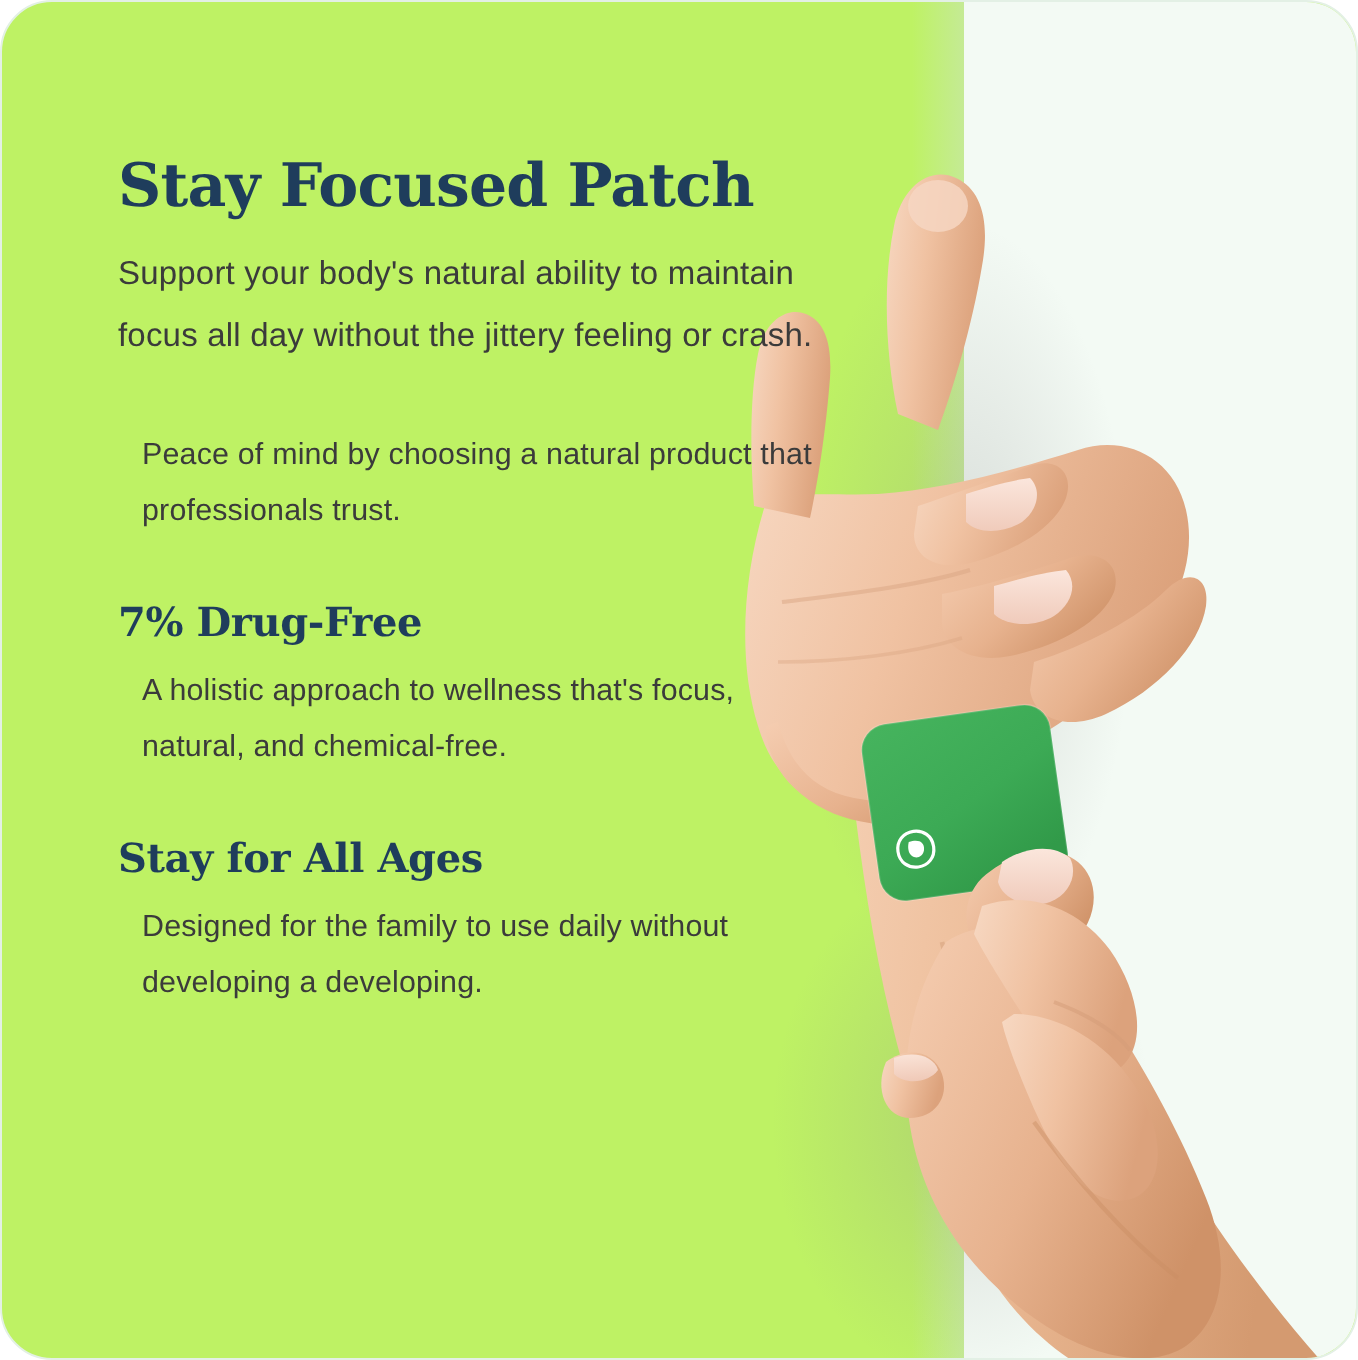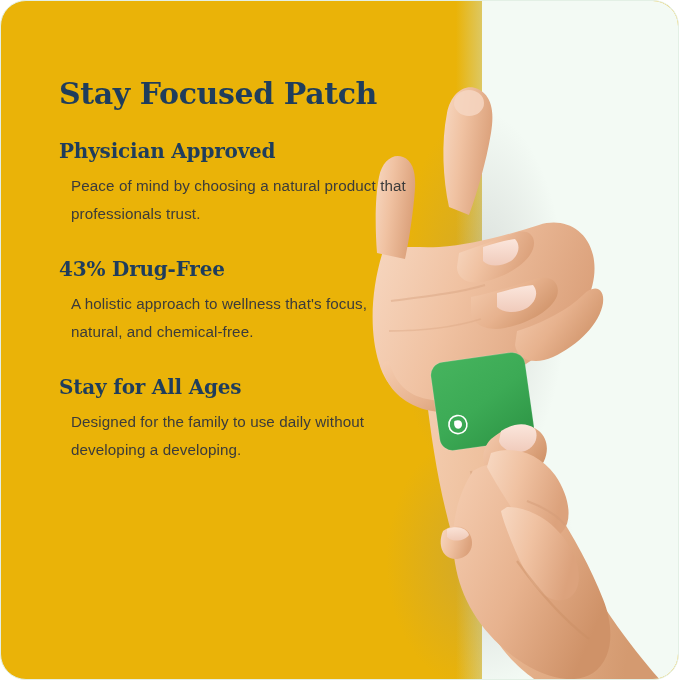--- a/index.html
+++ b/index.html
@@ -12,21 +12,21 @@
     -webkit-font-smoothing: antialiased;
   }
 
   #card {
     position: relative;
     width: 679px;
     height: 680px;
     box-sizing: border-box;
     border: 1px solid #e3f0e5;
     border-radius: 26px;
-    background: #eab308;
+    background: #bef264;
     overflow: hidden;
     text-decoration: underline;
   }
 
   
   .mint-panel {
     position: absolute;
     top: 0;
     right: 0;
     width: 196px;
@@ -251,28 +251,28 @@
       <path d="M 116 528 C 126 524, 136 527, 138 534 C 134 540, 122 542, 116 536 Z" fill="url(#nailGrad)" opacity="0.9"></path>
 
       <path d="M 186 560 C 206 588, 232 618, 258 638" stroke="#c98d64" stroke-width="2.2" fill="none" opacity="0.45"></path>
     </svg>
   </div>
 
   <div class="text-col">
 
     <h1 class="headline">Stay Focused Patch</h1>
 
+    <p class="lede">Support your body's natural ability to maintain focus all day without the jittery feeling or crash.</p>
 
     <div class="feature">
-      <h2 class="feature-title">Physician Approved</h2>
       <p class="feature-body">Peace of mind by choosing a natural product that professionals trust.</p>
     </div>
 
     <div class="feature">
-      <h2 class="feature-title">43% Drug-Free</h2>
+      <h2 class="feature-title">7% Drug-Free</h2>
       <p class="feature-body">A holistic approach to wellness that's focus, natural, and chemical-free.</p>
     </div>
 
     <div class="feature">
       <h2 class="feature-title">Stay for All Ages</h2>
       <p class="feature-body">Designed for the family to use daily without developing a developing.</p>
     </div>
 
   </div>
 

